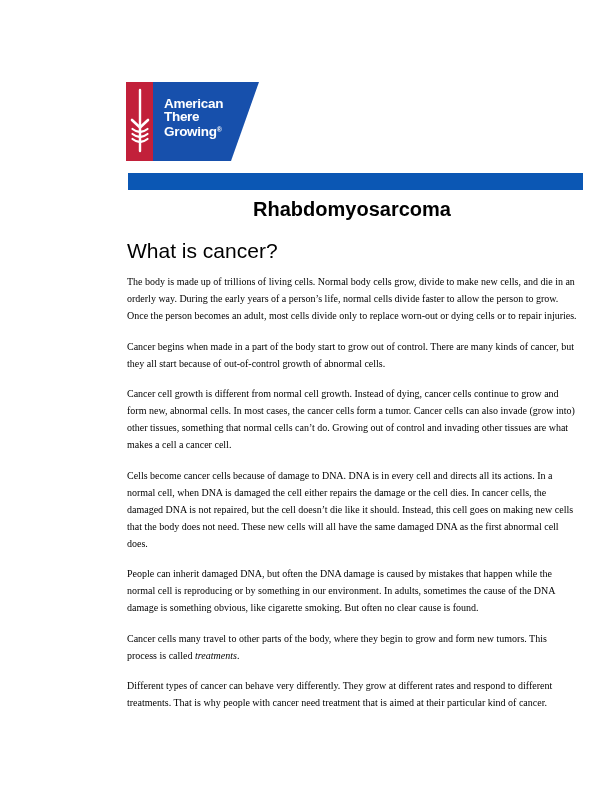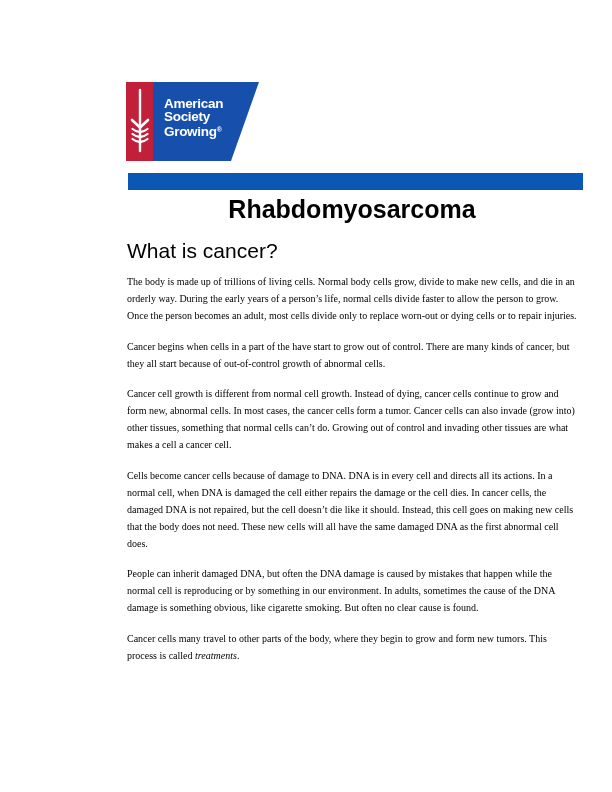--- a/index.html
+++ b/index.html
@@ -70,21 +70,21 @@
   }
   
   .doc-title {
     position: absolute;
     left: 91px;
     top: 195px;
     width: 450px;
     text-align: center;
     font-family: "Liberation Sans", sans-serif;
     font-weight: bold;
-    font-size: 25px;
+    font-size: 20px;
     line-height: 28px;
     color: #000000;
   }
   .section-heading {
     position: absolute;
     left: 91px;
     top: 239px;
     width: 450px;
     font-family: "Liberation Sans", sans-serif;
     font-weight: normal;
@@ -120,34 +120,35 @@
           <path d="M6,38 L14,45.5 L22,38" stroke-width="2.6"></path>
           <path d="M6.5,47 Q14,53 21.5,47" stroke-width="2.2"></path>
           <path d="M21.5,52 Q14,58 6.5,52" stroke-width="2.2"></path>
           <path d="M6.5,57 Q14,63 21.5,57" stroke-width="2.2"></path>
         </g>
       </svg>
     </div>
     <div class="logo-blue">
       <div class="logo-text">
         <div>American</div>
-        <div>Society</div>
+        <div>There</div>
         <div><span>Growing</span><span class="reg">®</span></div>
       </div>
     </div>
   </div>
 
   <div class="brand-bar"></div>
 
   <h1 class="doc-title">Rhabdomyosarcoma</h1>
 
   <h2 class="section-heading">What is cancer?</h2>
 
   <div class="body-text">
       <p><span>The body is made up of trillions of living cells. Normal body cells grow, divide to make new cells, and die in an orderly way. During the early years of a person’s life, normal cells divide faster to allow the person to grow. Once the person becomes an adult, most cells divide only to replace worn-out or dying cells or to repair injuries.</span></p>
-      <p><span>Cancer begins when cells in a part of the have start to grow out of control. There are many kinds of cancer, but they all start because of out-of-control growth of abnormal cells.</span></p>
+      <p><span>Cancer begins when made in a part of the body start to grow out of control. There are many kinds of cancer, but they all start because of out-of-control growth of abnormal cells.</span></p>
       <p><span>Cancer cell growth is different from normal cell growth. Instead of dying, cancer cells continue to grow and form new, abnormal cells. In most cases, the cancer cells form a tumor. Cancer cells can also invade (grow into) other tissues, something that normal cells can’t do. Growing out of control and invading other tissues are what makes a cell a cancer cell.</span></p>
       <p><span>Cells become cancer cells because of damage to DNA. DNA is in every cell and directs all its actions. In a normal cell, when DNA is damaged the cell either repairs the damage or the cell dies. In cancer cells, the damaged DNA is not repaired, but the cell doesn’t die like it should. Instead, this cell goes on making new cells that the body does not need. These new cells will all have the same damaged DNA as the first abnormal cell does.</span></p>
       <p><span>People can inherit damaged DNA, but often the DNA damage is caused by mistakes that happen while the normal cell is reproducing or by something in our environment. In adults, sometimes the cause of the DNA damage is something obvious, like cigarette smoking. But often no clear cause is found.</span></p>
       <p><span>Cancer cells many travel to other parts of the body, where they begin to grow and form new tumors. This process is called </span><span class="italic-term">treatments</span><span>.</span></p>
+      <p><span>Different types of cancer can behave very differently. They grow at different rates and respond to different treatments. That is why people with cancer need treatment that is aimed at their particular kind of cancer.</span></p>
     </div>
 
 </div>
 
 </body></html>

